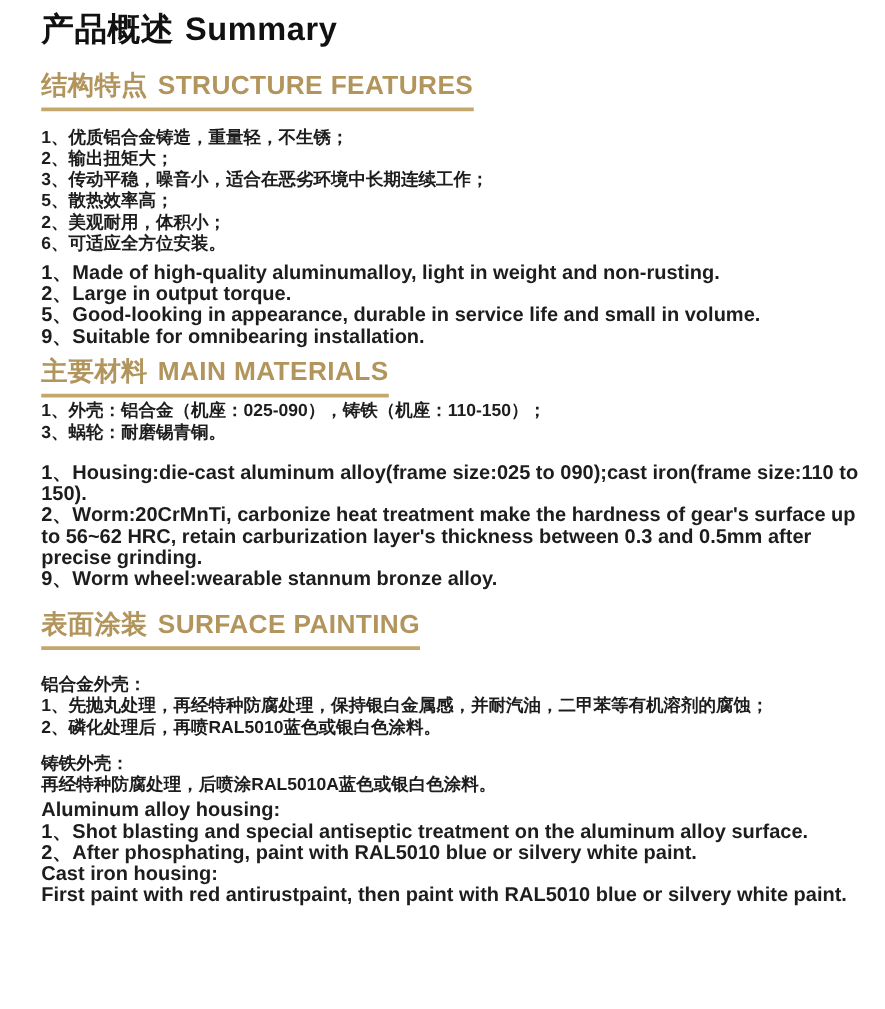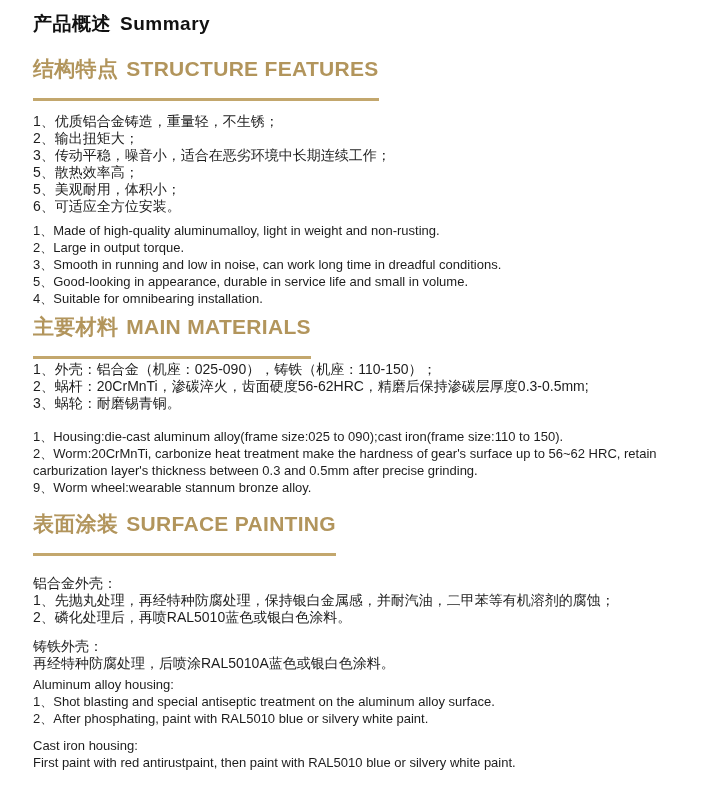--- a/index.html
+++ b/index.html
@@ -8,53 +8,53 @@
     width: 708px;
     height: 807px;
     background: #ffffff;
     box-sizing: border-box;
     padding: 12px 13px 0 33px;
     font-family: "Liberation Sans", "DejaVu Sans", sans-serif;
     color: #1d1d1d;
     overflow: hidden;
   }
   .page-title {
-    font-size: 19px;
+    font-size: 26px;
     font-weight: 700;
     color: #111111;
     line-height: 23px;
     letter-spacing: 0.5px;
   }
   .page-title .sp { margin-right: 9px; }
   .section-heading {
     display: inline-block;
     font-size: 21px;
     font-weight: 700;
     color: #b2955c;
     line-height: 26px;
     letter-spacing: 0.3px;
-    padding-bottom: 16px;
+    padding-bottom: 4px;
     border-bottom: 3px solid #c3a76d;
   }
   .section-heading .sp { margin-right: 8px; }
   .sec1-heading { margin-top: 21px; }
   .sec2-heading { margin-top: 7px; }
   .sec3-heading { margin-top: 15px; text-align: right; }
-  .list { font-weight: 400; }
+  .list { font-weight: 700; }
   .list .li { line-height: 17px; }
   .zh { font-size: 14px; }
-  .en { font-size: 13px; }
+  .en { font-size: 16px; }
   .features-zh { margin-top: 12px; }
   .features-en { margin-top: 7px; }
   .materials-zh { margin-top: 2px; }
   .materials-en { margin-top: 16px; }
   .paint-zh-alu { margin-top: 19px; }
   .paint-zh-iron { margin-top: 12px; }
   .paint-en-alu { margin-top: 4px; }
-  .paint-en-iron { margin-top: 10px; }
+  .paint-en-iron { }
   .block { display: block; }
 </style>
 </head>
 <body>
 
 <div class="page">
 
   <div class="page-title">
     <span class="sp">产品概述</span><span>Summary</span>
   </div>
@@ -62,41 +62,39 @@
   <div class="block">
     <div class="section-heading sec1-heading">
       <span class="sp">结构特点</span><span>STRUCTURE FEATURES</span>
     </div>
 
     <div class="list zh features-zh">
       <div class="li">1、优质铝合金铸造，重量轻，不生锈；</div>
       <div class="li">2、输出扭矩大；</div>
       <div class="li">3、传动平稳，噪音小，适合在恶劣环境中长期连续工作；</div>
       <div class="li">5、散热效率高；</div>
-      <div class="li">5、美观耐用，体积小；</div>
+      <div class="li">2、美观耐用，体积小；</div>
       <div class="li">6、可适应全方位安装。</div>
     </div>
 
     <div class="list en features-en">
       <div class="li">1、Made of high-quality aluminumalloy, light in weight and non-rusting.</div>
       <div class="li">2、Large in output torque.</div>
-      <div class="li">3、Smooth in running and low in noise, can work long time in dreadful conditions.</div>
       <div class="li">5、Good-looking in appearance, durable in service life and small in volume.</div>
-      <div class="li">4、Suitable for omnibearing installation.</div>
+      <div class="li">9、Suitable for omnibearing installation.</div>
     </div>
   </div>
 
   <div class="block">
     <div class="section-heading sec2-heading">
       <span class="sp">主要材料</span><span>MAIN MATERIALS</span>
     </div>
 
     <div class="list zh materials-zh">
       <div class="li">1、外壳：铝合金（机座：025-090），铸铁（机座：110-150）；</div>
-      <div class="li">2、蜗杆：20CrMnTi，渗碳淬火，齿面硬度56-62HRC，精磨后保持渗碳层厚度0.3-0.5mm;</div>
       <div class="li">3、蜗轮：耐磨锡青铜。</div>
     </div>
 
     <div class="list en materials-en">
       <div class="li">1、Housing:die-cast aluminum alloy(frame size:025 to 090);cast iron(frame size:110 to 150).</div>
       <div class="li">2、Worm:20CrMnTi, carbonize heat treatment make the hardness of gear's surface up to 56~62 HRC, retain carburization layer's thickness between 0.3 and 0.5mm after precise grinding.</div>
       <div class="li">9、Worm wheel:wearable stannum bronze alloy.</div>
     </div>
   </div>
 

